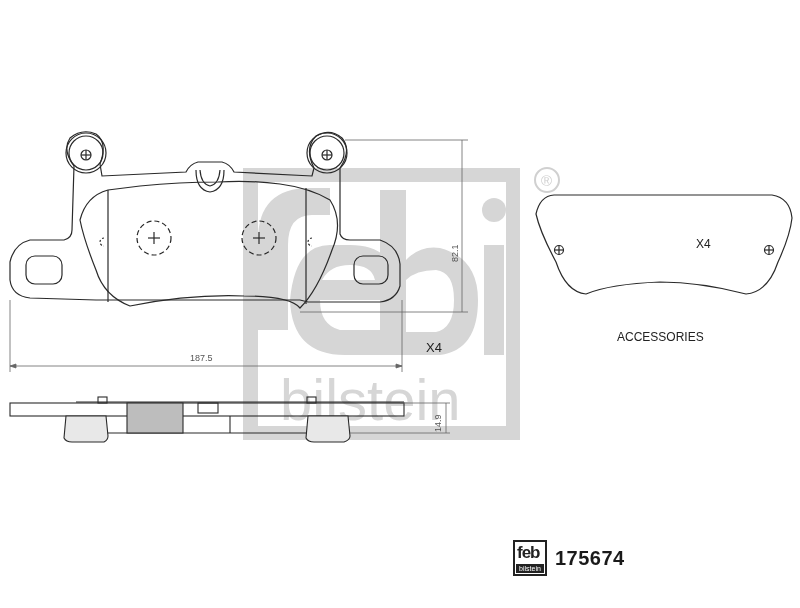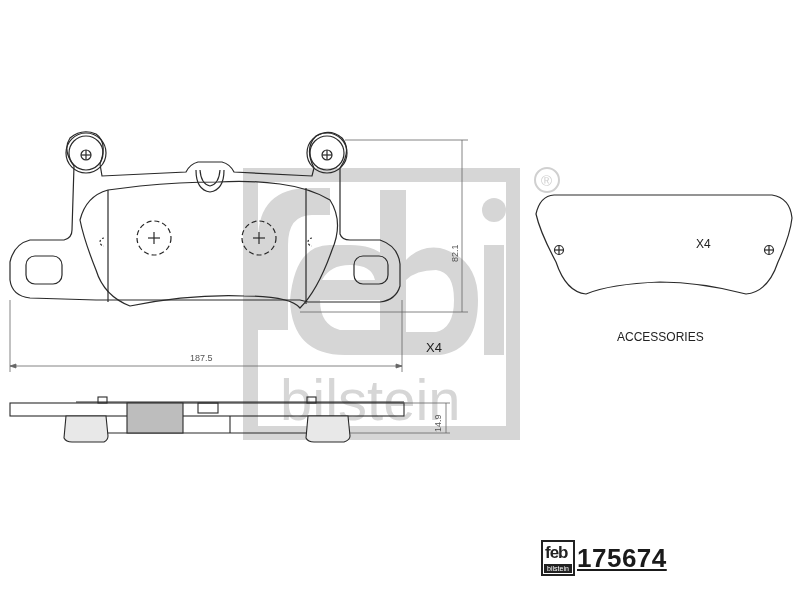--- a/index.html
+++ b/index.html
@@ -2,25 +2,25 @@
 <html><head>
 <meta charset="utf-8">
 <style>
   html, body { margin: 0; padding: 0; background: #ffffff; }
   body { width: 800px; height: 608px; position: relative; overflow: hidden;
          font-family: "Liberation Sans", sans-serif; }
   .canvas { position: absolute; left: 0; top: 0; width: 800px; height: 608px; }
   svg text { font-family: "Liberation Sans", sans-serif; }
   .dim { font-family: "Liberation Sans", sans-serif; font-size: 9px; fill: #555; }
   .lbl { font-family: "Liberation Sans", sans-serif; fill: #222; }
-  .footer { position: absolute; left: 541px; top: 540px; display: flex; align-items: center; gap: 2px; }
+  .footer { position: absolute; left: 513px; top: 540px; display: flex; align-items: center; gap: 8px; }
   .mini-logo { width: 34px; height: 36px; border: 2px solid #222; box-sizing: border-box; position: relative; background: #fff; }
   .mini-logo .feb { position: absolute; left: 2px; top: 1px; font-size: 17px; font-weight: bold; color: #222; letter-spacing: -1px; line-height: 20px; }
   .mini-logo .bil { position: absolute; left: 1px; bottom: 1px; width: 28px; height: 9px; background: #222; color: #fff; font-size: 7px; line-height: 9px; text-align: center; }
-  .part-number { font-size: 26px; font-weight: bold; color: #1a1a1a; letter-spacing: 0.5px; text-decoration: underline; }
+  .part-number { font-size: 20px; font-weight: bold; color: #1a1a1a; letter-spacing: 0.5px; }
 </style>
 </head>
 <body>
 
 <div class="canvas">
 <svg width="800" height="608" viewBox="0 0 800 608" xmlns="http://www.w3.org/2000/svg">
 
   <g fill="#d6d6d6" stroke="none">
 
     <path d="M243,168 L520,168 L520,440 L243,440 Z M258,182 L258,426 L506,426 L506,182 Z" fill-rule="evenodd"></path>

